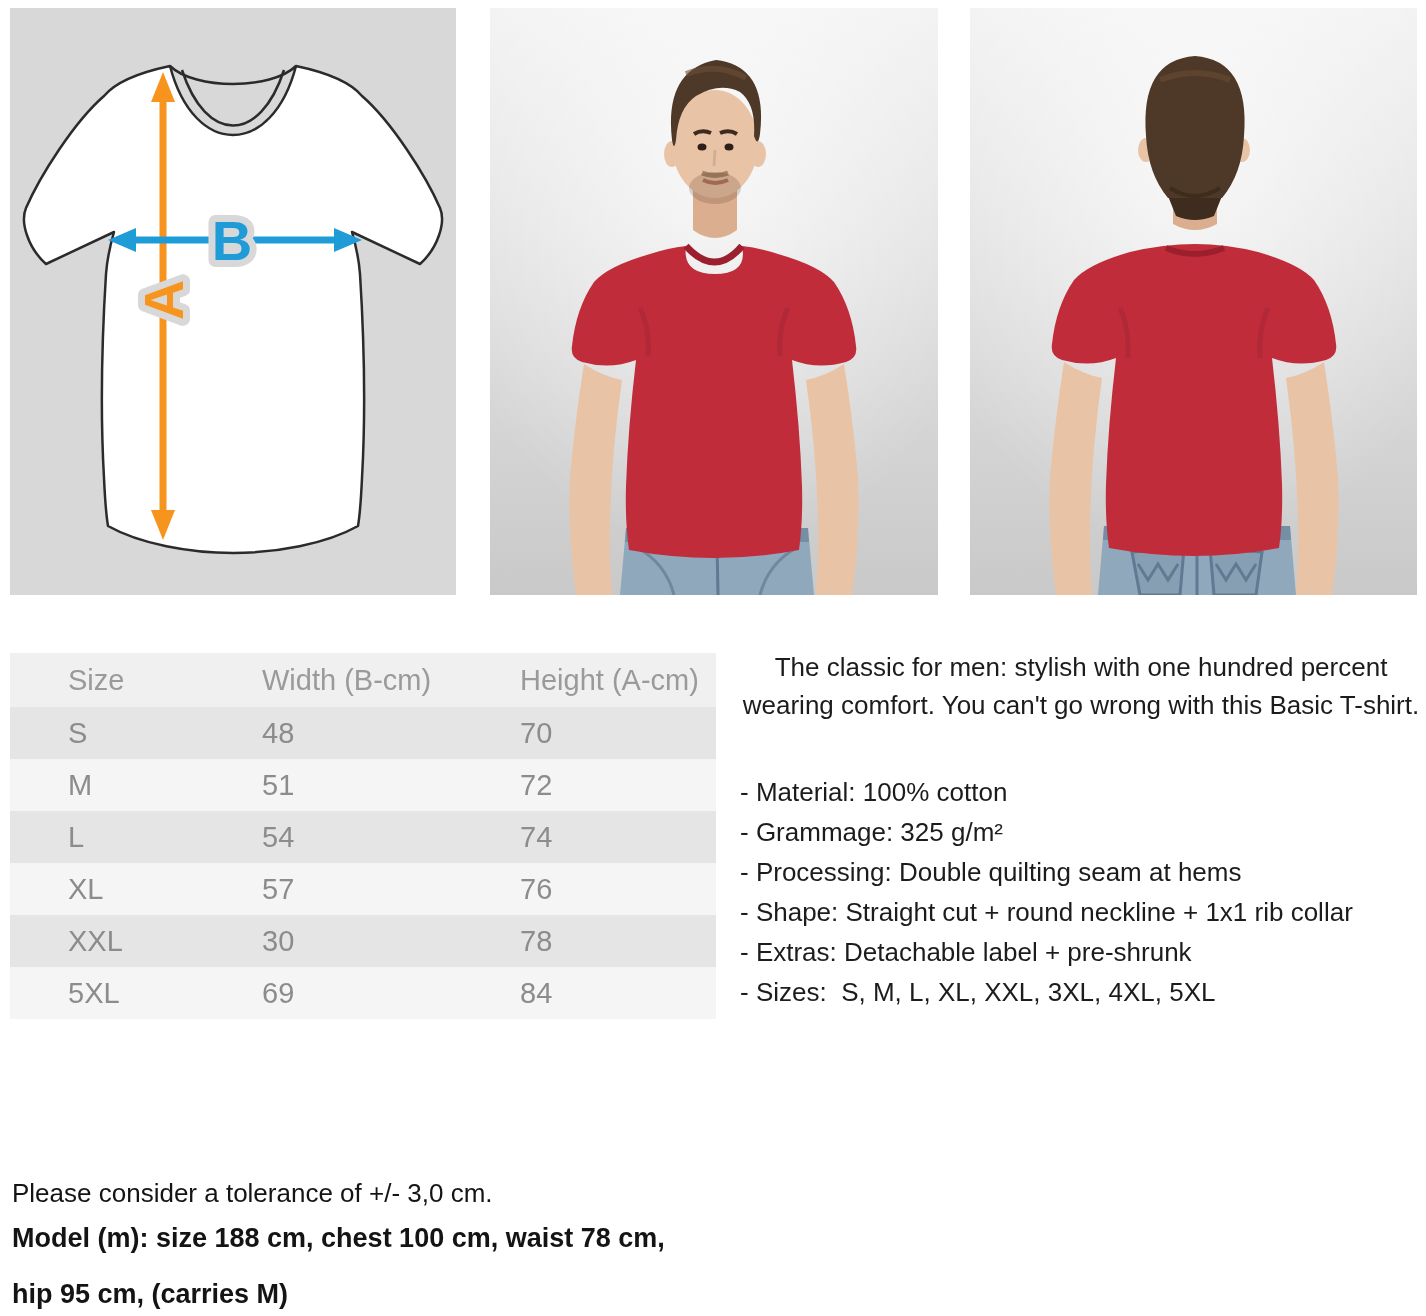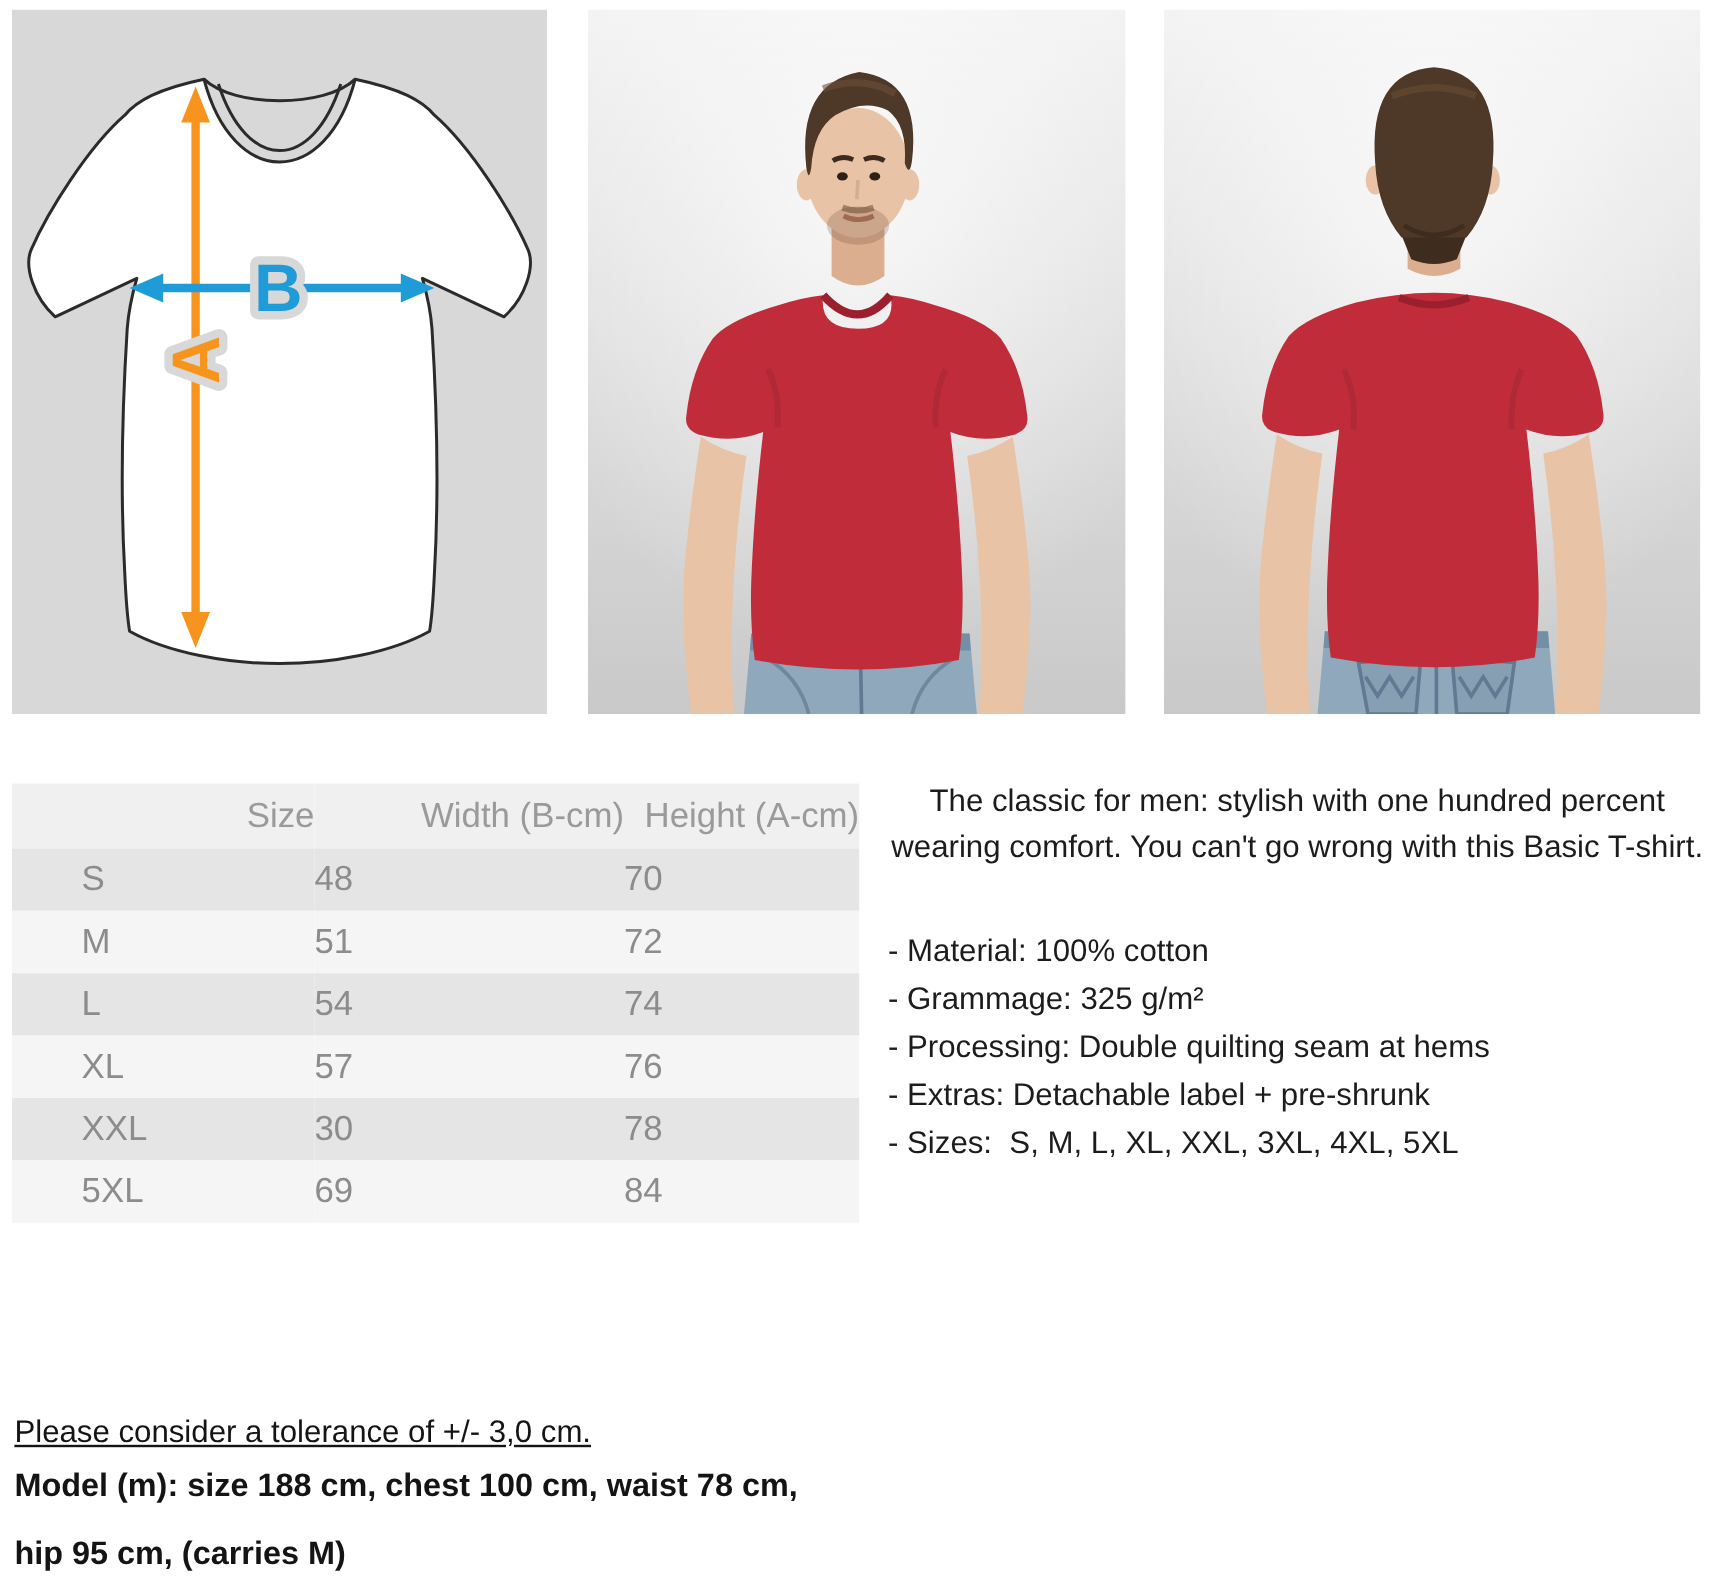--- a/index.html
+++ b/index.html
@@ -9,37 +9,37 @@
   
   .panel{position:absolute;top:8px;height:587px;}
   .panel svg{display:block;width:100%;height:100%;}
   #panel-diagram{left:10px;width:446px;}
   #panel-front{left:490px;width:448px;}
   #panel-back{left:970px;width:447px;}
 
   
   .size-table{position:absolute;left:10px;top:653px;width:706px;
               border-collapse:collapse;table-layout:fixed;}
-  .size-table th{height:54px;font-weight:normal;text-align:right;
+  .size-table th{height:54px;font-weight:normal;text-align:left;
                  font-size:29px;color:#9a9a9a;background:var(--table-header-bg,#f0f0f0);padding:0;}
   .size-table td{height:52px;font-size:29px;color:var(--table-text,#8c8c8c);padding:0;}
   .size-table th:first-child,.size-table td:first-child{padding-left:58px;}
   .size-table tr.dark td{background:var(--table-row-dark,#e5e5e5);}
   .size-table tr.light td{background:var(--table-row-light,#f5f5f5);}
 
   
   .description{position:absolute;left:740px;top:648px;width:682px;
                color:var(--text-dark,#1c1c1c);font-size:26px;line-height:38px;}
   .description .intro{margin:0;text-align:center;}
   .bullets{margin-top:48px;}
   .bullet{line-height:40px;}
 
   
   .footnotes{position:absolute;left:12px;top:1176px;width:700px;color:#141414;}
-  .tolerance{font-size:26px;line-height:34px;margin:0;text-decoration:underline;}
+  .tolerance{font-size:26px;line-height:34px;margin:0;}
   .model-note{font-size:27px;font-weight:bold;line-height:56px;margin:0;}
 
   .svg-label{font-family:"Liberation Sans", sans-serif;font-weight:bold;font-size:56px;
              paint-order:stroke;stroke:var(--diagram-bg,#d8d8d8);stroke-width:14px;stroke-linejoin:round;}
 </style>
 </head>
 <body>
 
 <div class="page">
 
@@ -246,20 +246,21 @@
       </tr>
     </tbody>
   </table>
 
   <div class="description">
     <p class="intro">The classic for men: stylish with one hundred percent wearing comfort. You can't go wrong with this Basic T-shirt.</p>
     <div class="bullets">
       <div class="bullet">- Material: 100% cotton</div>
       <div class="bullet">- Grammage: 325 g/m²</div>
       <div class="bullet">- Processing: Double quilting seam at hems</div>
+      <div class="bullet">- Shape: Straight cut + round neckline + 1x1 rib collar</div>
       <div class="bullet">- Extras: Detachable label + pre-shrunk</div>
       <div class="bullet">- Sizes:&nbsp; S, M, L, XL, XXL, 3XL, 4XL, 5XL</div>
     </div>
   </div>
 
   <div class="footnotes">
     <p class="tolerance">Please consider a tolerance of +/- 3,0 cm.</p>
     <p class="model-note">Model (m): size 188 cm, chest 100 cm, waist 78 cm, hip 95 cm, (carries M)</p>
   </div>
 

